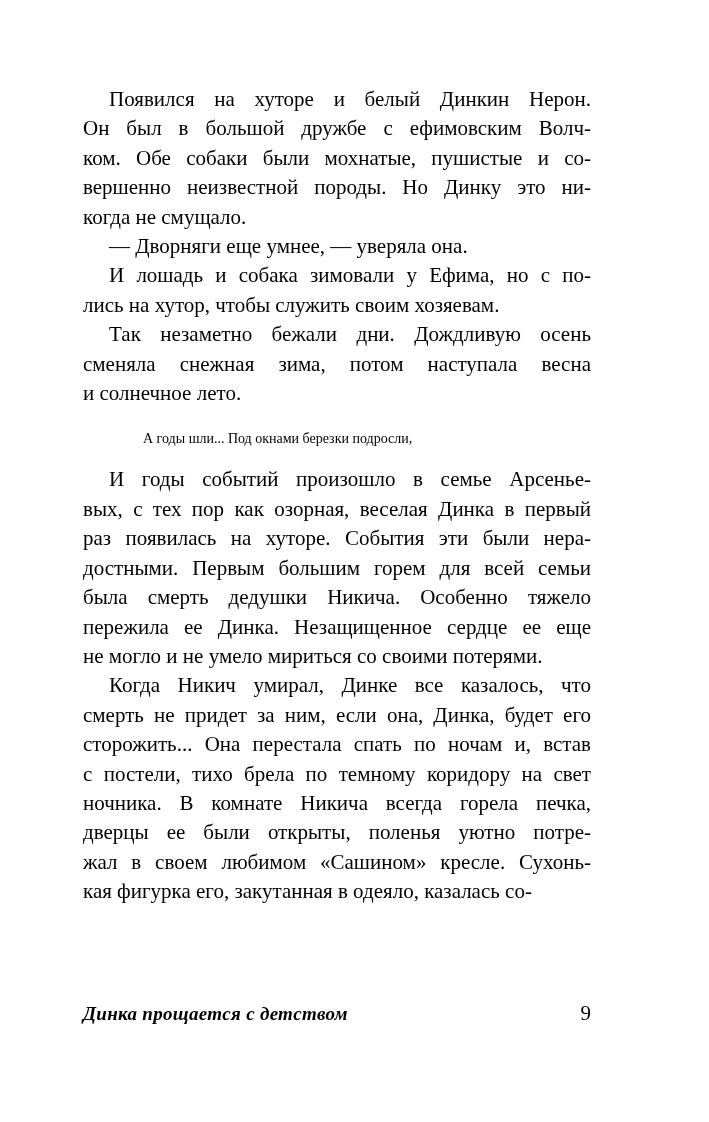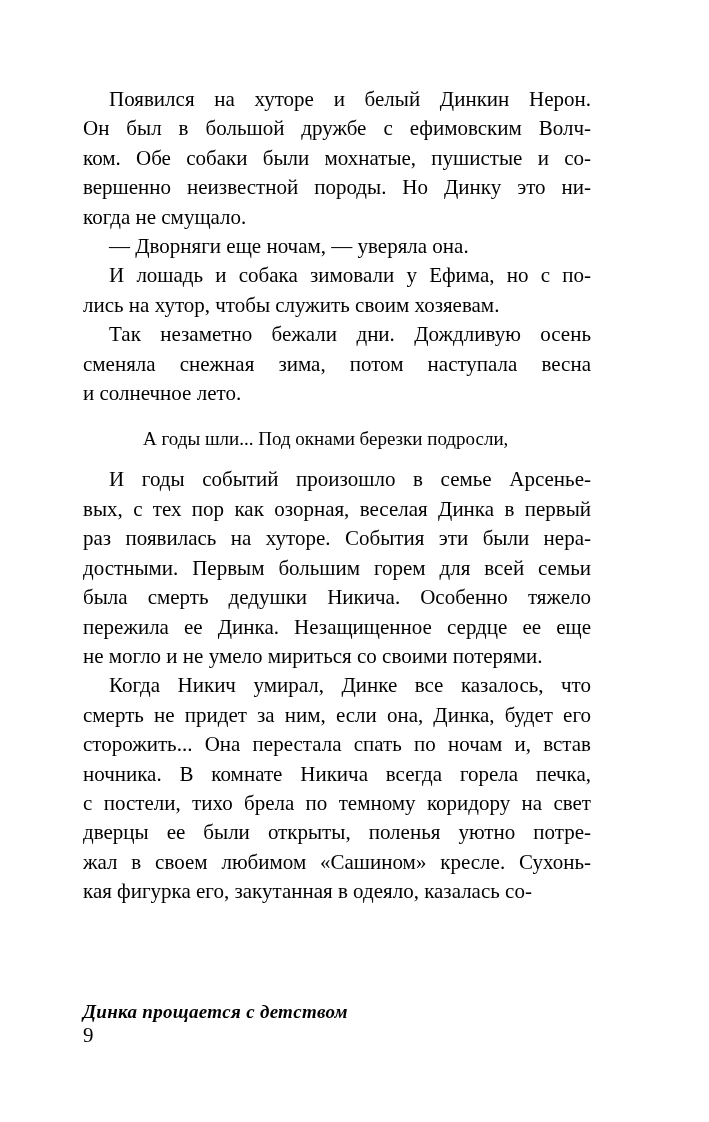--- a/index.html
+++ b/index.html
@@ -34,36 +34,35 @@
     white-space: normal;
   }
   .para.prose .line.first {
     text-indent: 26px;
   }
   .para.prose .line.last {
     text-align-last: auto;
   }
   .para.verse {
     margin: 17px 0 12px 60px;
-    font-size: 19px;
+    font-size: 14px;
     line-height: 28px;
     font-family: Liberation Serif, serif;
   }
   .para.verse .line {
     text-align: left;
   }
   .footer {
     position: absolute;
     left: 83px;
     top: 1001px;
     width: 508px;
     display: flex;
     justify-content: space-between;
-    align-items: flex-start;
-    flex-direction: column;
+    align-items: center;
   }
   .running-title {
     font-style: italic;
     font-weight: bold;
     font-size: 19px;
     letter-spacing: 0.3px;
   }
   .page-number {
     font-size: 21px;
   }
@@ -75,21 +74,21 @@
 
   <main class="text-block" id="text-block">
       <div class="para prose">
         <div class="line first">Появился на хуторе и белый Динкин Нерон.</div>
         <div class="line">Он был в большой дружбе с ефимовским Волч-</div>
         <div class="line">ком. Обе собаки были мохнатые, пушистые и со-</div>
         <div class="line">вершенно неизвестной породы. Но Динку это ни-</div>
         <div class="line last">когда не смущало.</div>
       </div>
       <div class="para prose">
-        <div class="line first last">— Дворняги еще ночам, — уверяла она.</div>
+        <div class="line first last">— Дворняги еще умнее, — уверяла она.</div>
       </div>
       <div class="para prose">
         <div class="line first">И лошадь и собака зимовали у Ефима, но с по-</div>
         <div class="line last">лись на хутор, чтобы служить своим хозяевам.</div>
       </div>
       <div class="para prose">
         <div class="line first">Так незаметно бежали дни. Дождливую осень</div>
         <div class="line">сменяла снежная зима, потом наступала весна</div>
         <div class="line last">и солнечное лето.</div>
       </div>
@@ -102,22 +101,22 @@
         <div class="line">раз появилась на хуторе. События эти были нера-</div>
         <div class="line">достными. Первым большим горем для всей семьи</div>
         <div class="line">была смерть дедушки Никича. Особенно тяжело</div>
         <div class="line">пережила ее Динка. Незащищенное сердце ее еще</div>
         <div class="line last">не могло и не умело мириться со своими потерями.</div>
       </div>
       <div class="para prose">
         <div class="line first">Когда Никич умирал, Динке все казалось, что</div>
         <div class="line">смерть не придет за ним, если она, Динка, будет его</div>
         <div class="line">сторожить... Она перестала спать по ночам и, встав</div>
+        <div class="line">с постели, тихо брела по темному коридору на свет</div>
         <div class="line">ночника. В комнате Никича всегда горела печка,</div>
-        <div class="line">с постели, тихо брела по темному коридору на свет</div>
         <div class="line">дверцы ее были открыты, поленья уютно потре-</div>
         <div class="line">жал в своем любимом «Сашином» кресле. Сухонь-</div>
         <div class="line last">кая фигурка его, закутанная в одеяло, казалась со-</div>
       </div>
     </main>
 
   <footer class="footer">
     <span class="running-title">Динка прощается с детством</span>
     <span class="page-number">9</span>
   </footer>

